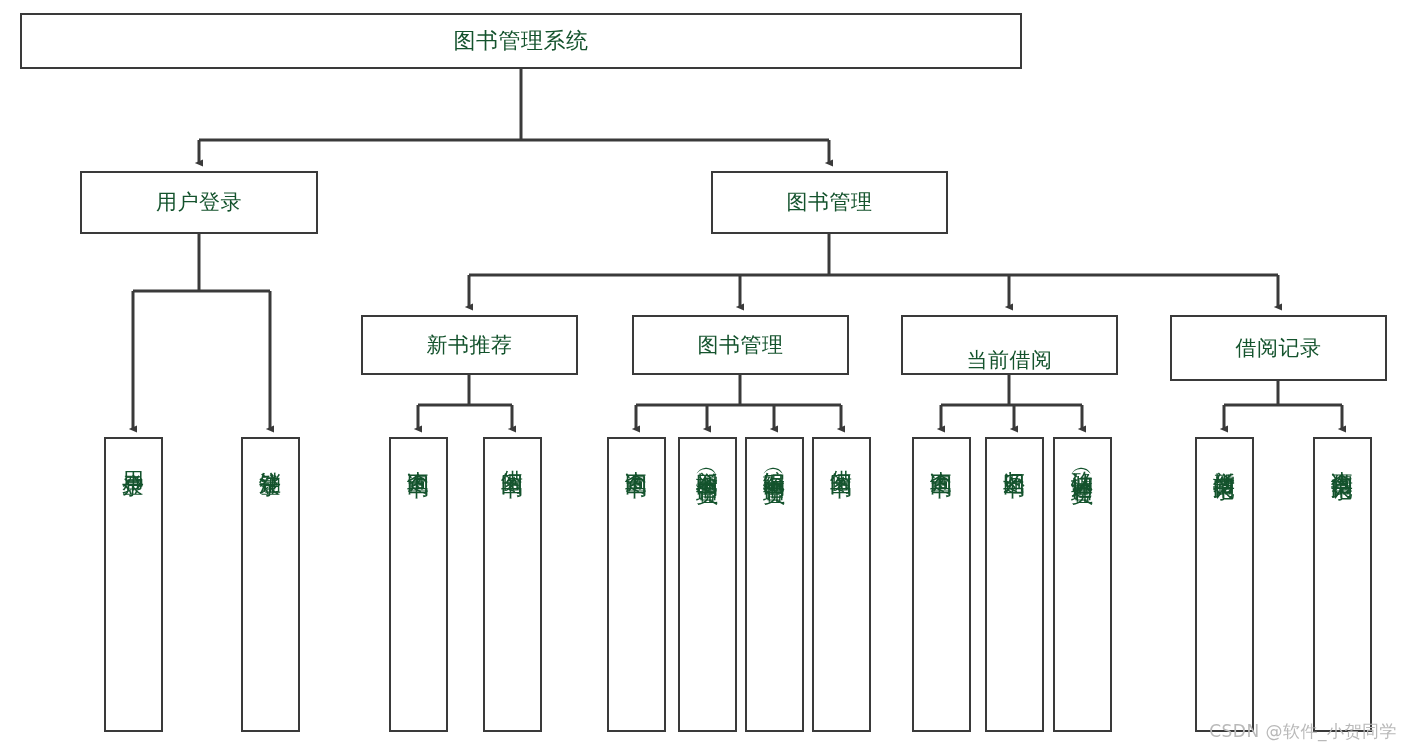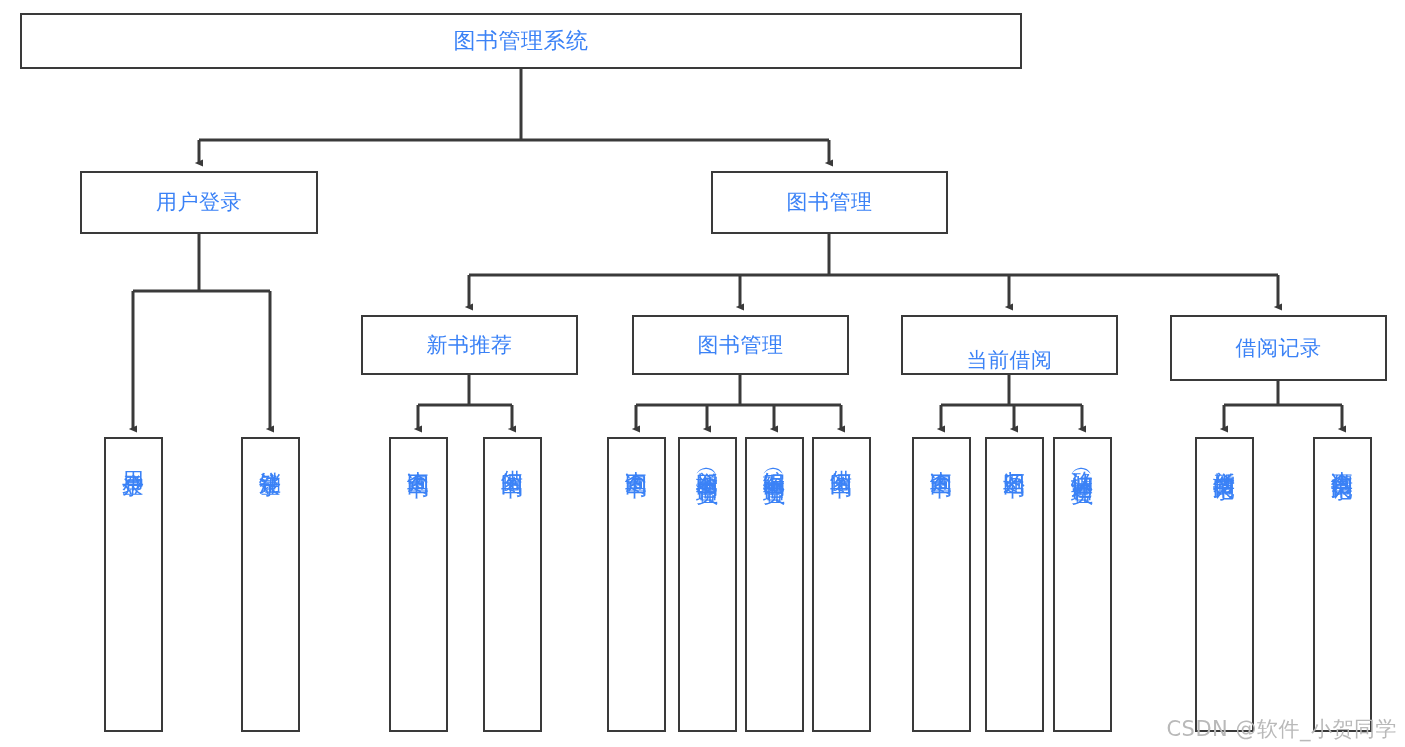--- a/index.html
+++ b/index.html
@@ -28,21 +28,21 @@
     pointer-events: none;
   }
   .node {
     position: absolute;
     box-sizing: border-box;
     background: #ffffff;
     border: 2px solid #3a3a3a;
     display: flex;
     align-items: center;
     justify-content: center;
-    color: #3b82f6;
+    color: #14532d;
   }
   .node .node-label {
     display: block;
     text-align: center;
     line-height: 1.18;
     letter-spacing: 0.5px;
   }
   .node.horizontal .node-label {
     writing-mode: horizontal-tb;
     font-size: 21px;
@@ -57,21 +57,21 @@
     font-size: 22px;
     line-height: 1.05;
     letter-spacing: 2px;
     white-space: nowrap;
   }
   .node.root .node-label { font-size: 22px; }
   .watermark {
     position: absolute;
     right: 8px;
     bottom: 4px;
-    font-size: 21px;
+    font-size: 17px;
     color: #b9b9b9;
     white-space: nowrap;
     letter-spacing: 0.5px;
   }
 </style>
 </head>
 <body>
 
 <div id="diagram-root">
 

